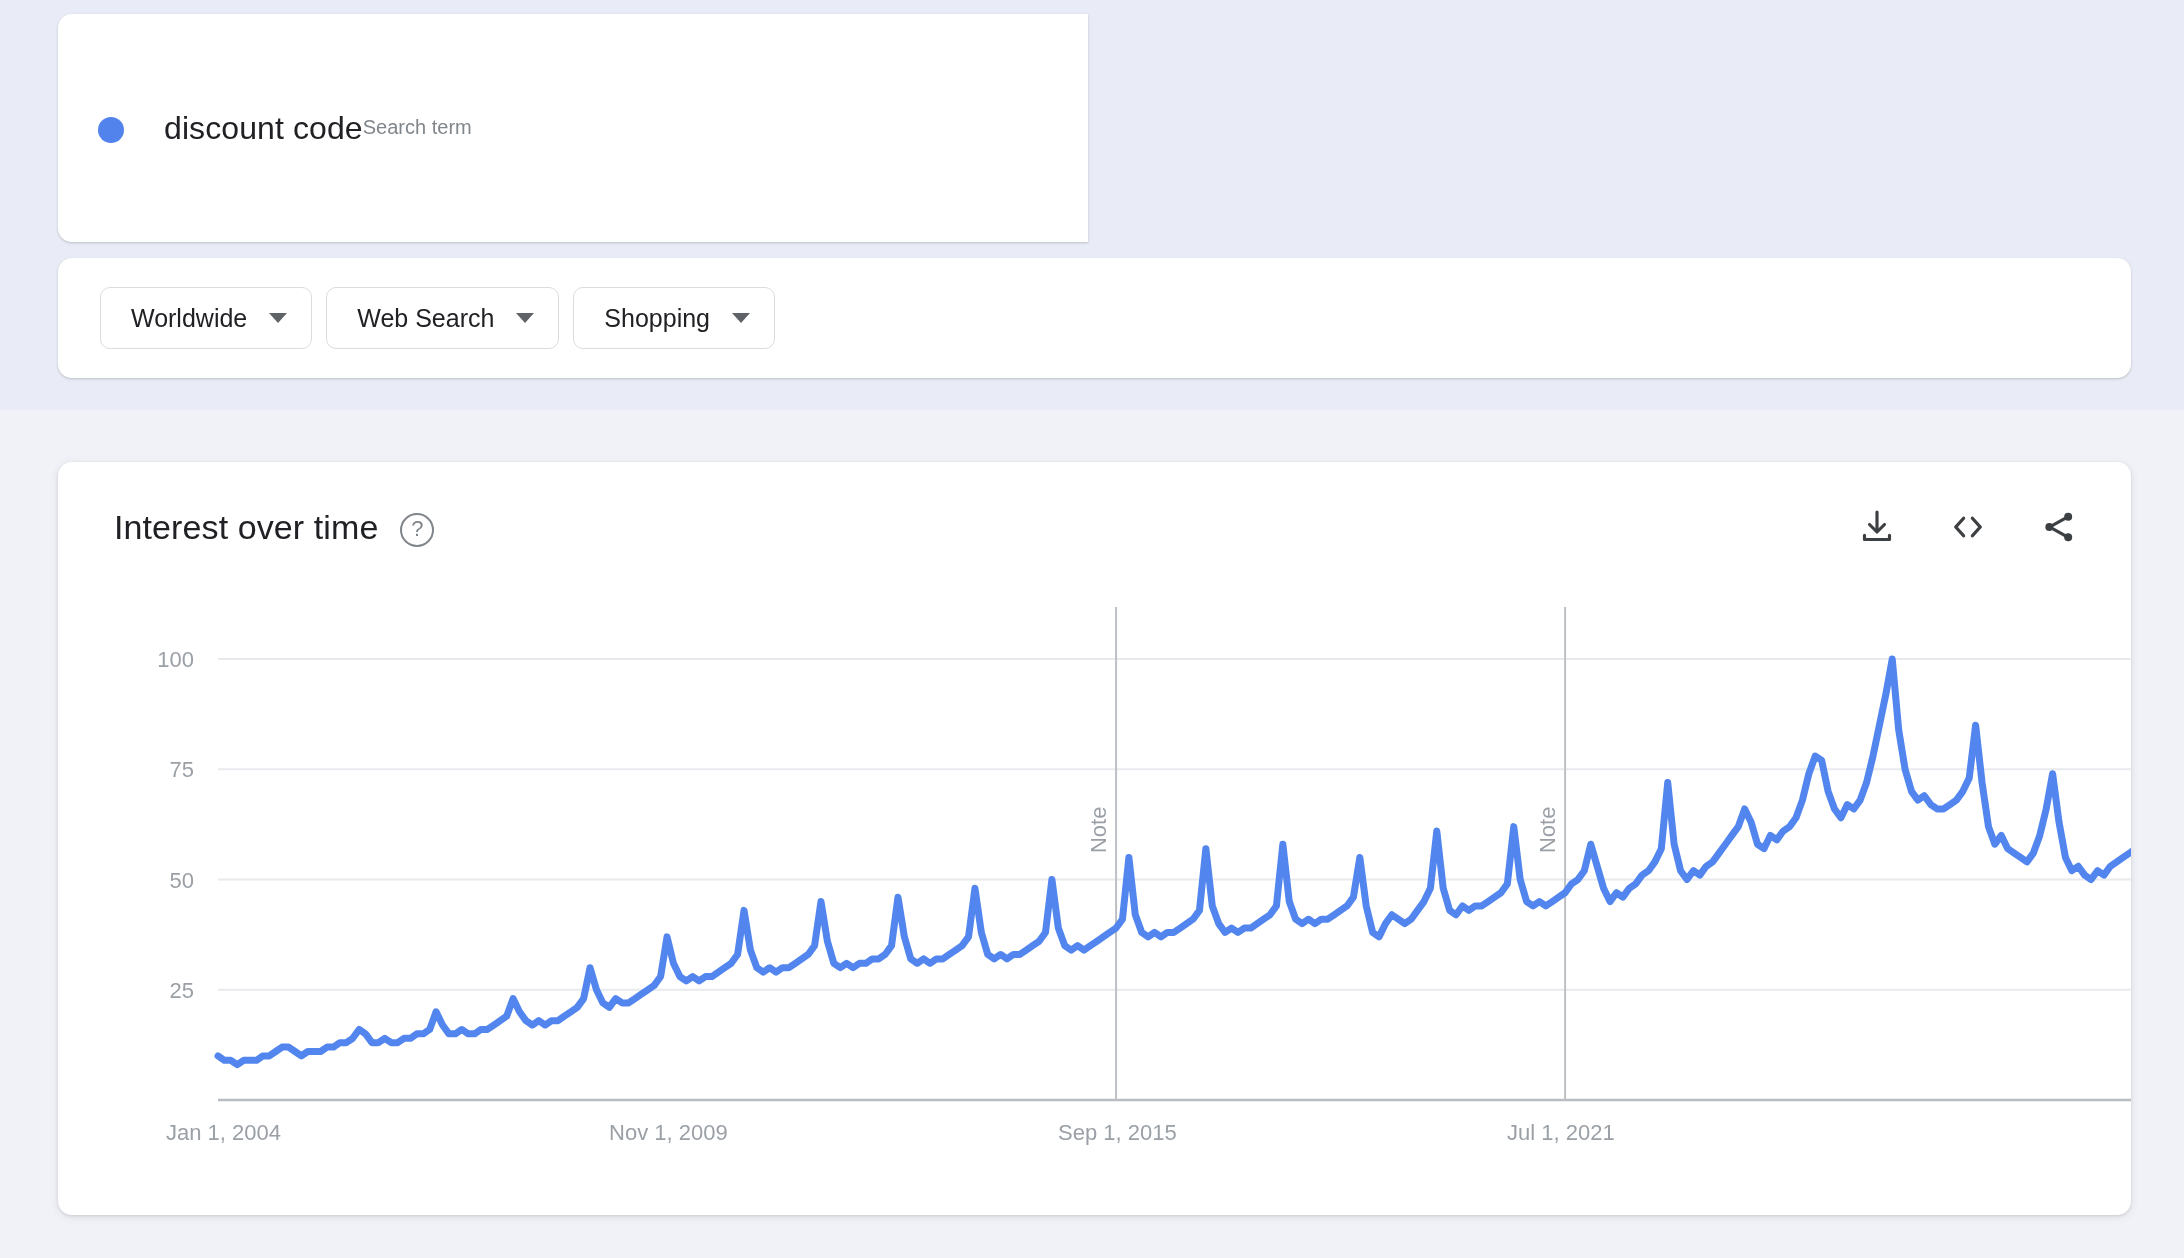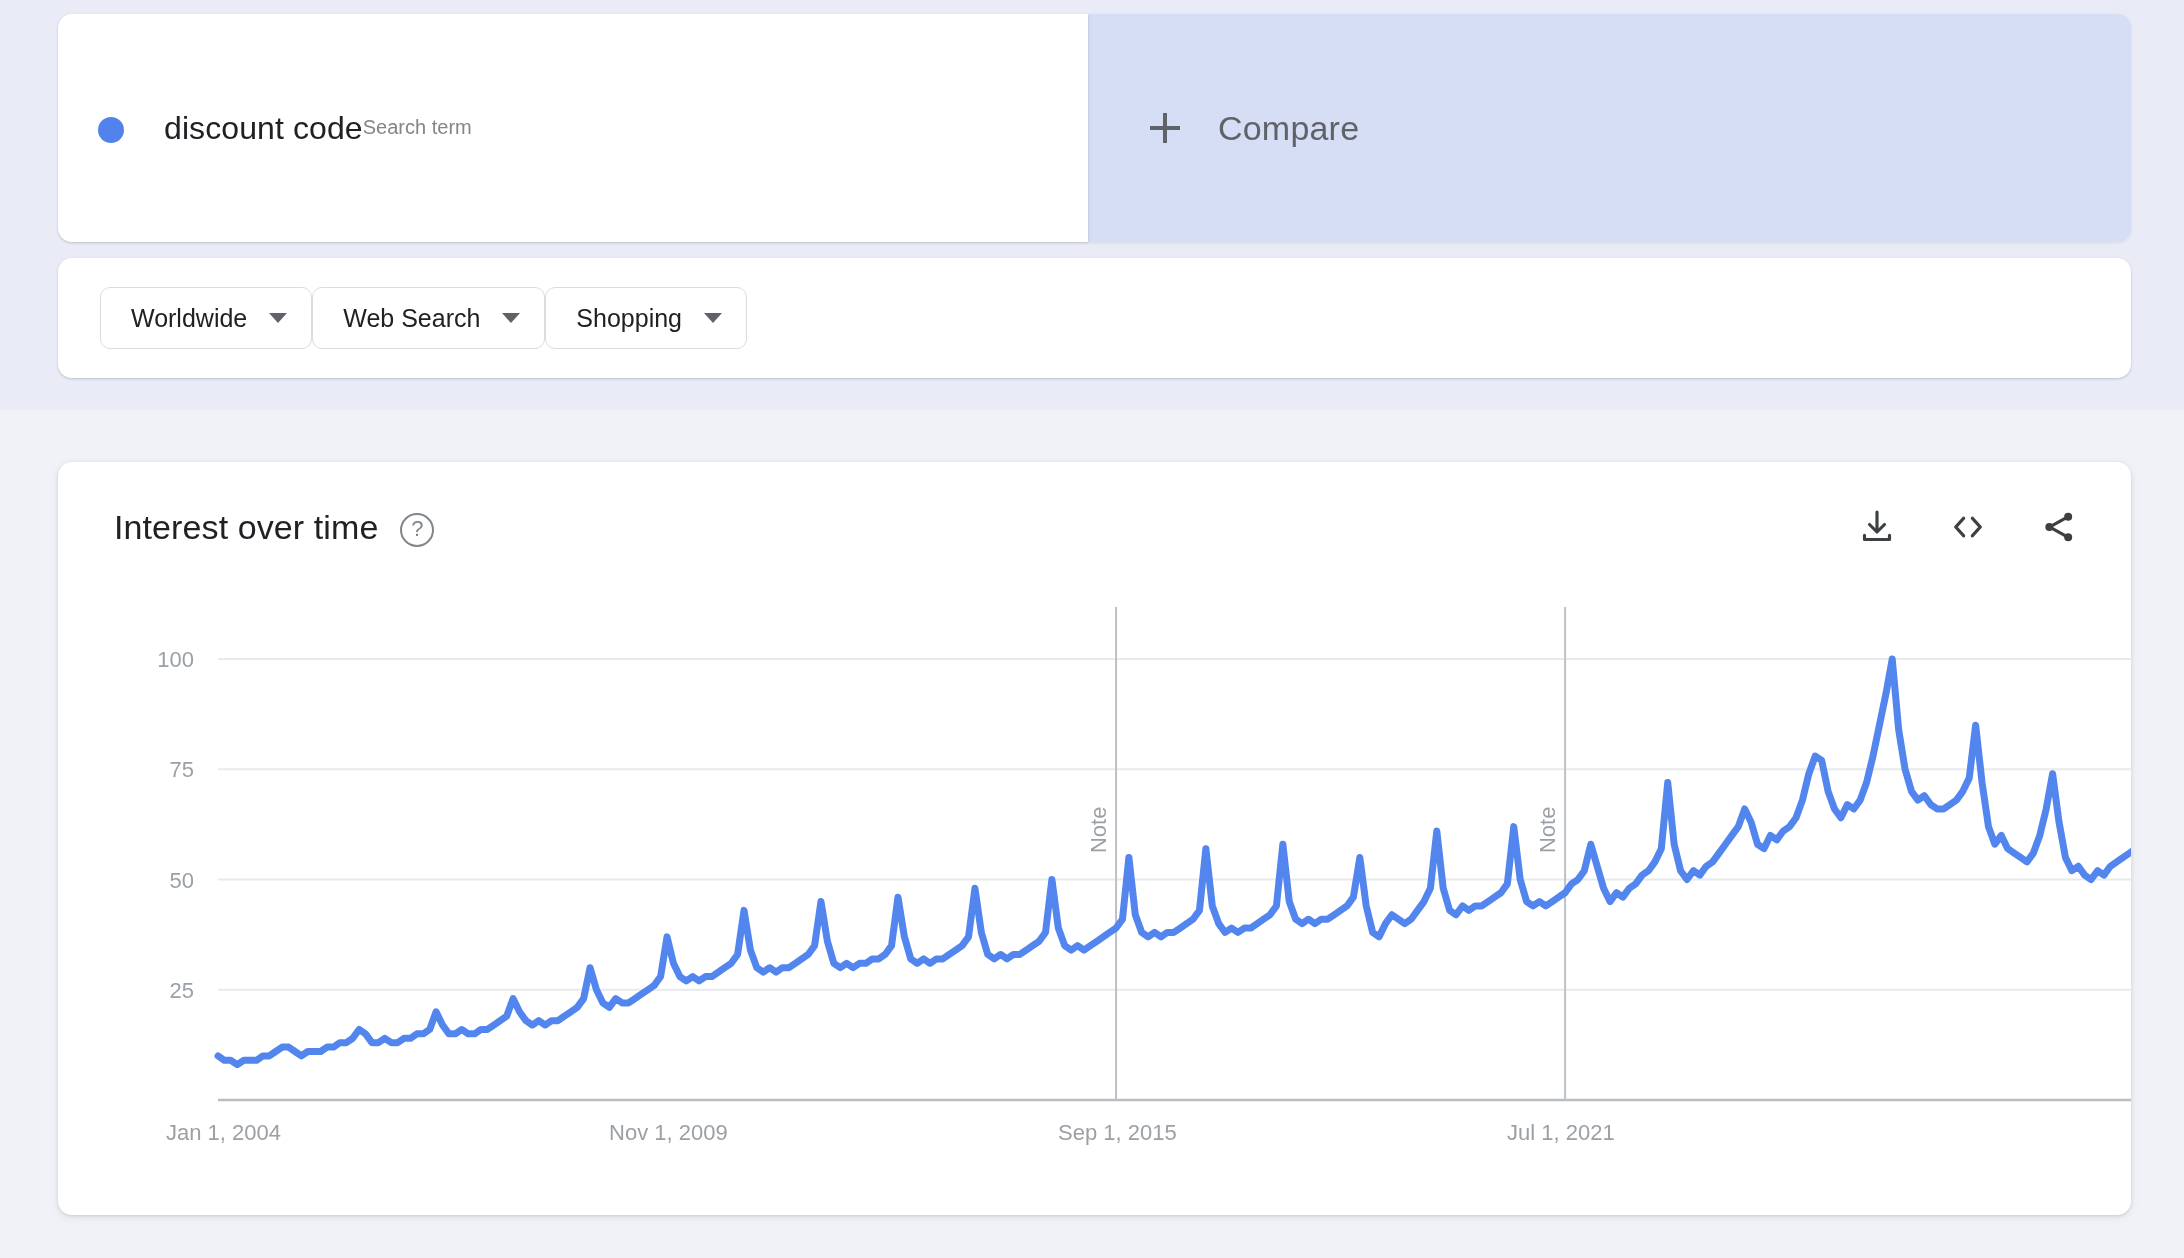--- a/index.html
+++ b/index.html
@@ -58,21 +58,21 @@
   .plus-icon::before { left: 0; top: 13px; width: 30px; height: 4px; }
   .plus-icon::after  { top: 0; left: 13px; height: 30px; width: 4px; }
   .compare-label { font-size: 34px; color: #5f6368; letter-spacing: .2px; }
 
   
   .filter-bar {
     position: absolute; left: 58px; top: 258px;
     width: 2073px; height: 120px;
     background: #ffffff; border-radius: 14px;
     box-shadow: 0 1px 3px rgba(60,64,67,.16), 0 1px 2px rgba(60,64,67,.10);
-    display: flex; align-items: center; padding-left: 42px; 
+    display: flex; align-items: center; padding-left: 42px; gap: 14px;
   }
   .chip {
     height: 62px; border: 1px solid #dadce0; border-radius: 10px;
     background: #fff; display: flex; align-items: center;
     padding: 0 24px 0 30px; gap: 22px; cursor: pointer;
   }
   .chip-label { font-size: 25px; color: #202124; white-space: nowrap; }
   .caret {
     width: 0; height: 0; border-left: 9px solid transparent;
     border-right: 9px solid transparent; border-top: 10px solid #5f6368;
@@ -118,24 +118,20 @@
   <div class="top-band"></div>
   <div class="lower-band"></div>
 
   <div class="term-row">
     <div class="term-card">
       <div class="term-dot"></div>
       <div class="term-texts">
         <div class="term-title">discount code</div>
         <div class="term-sub">Search term</div>
       </div>
-    </div>
-    <div class="compare-card">
-      <div class="plus-icon"></div>
-      <div class="compare-label">Compare</div>
     </div>
   </div>
 
   <div class="filter-bar">
     <div class="chip">
       <span class="chip-label">Worldwide</span>
       <span class="caret"></span>
     </div>
     <div class="chip">
       <span class="chip-label">Web Search</span>

